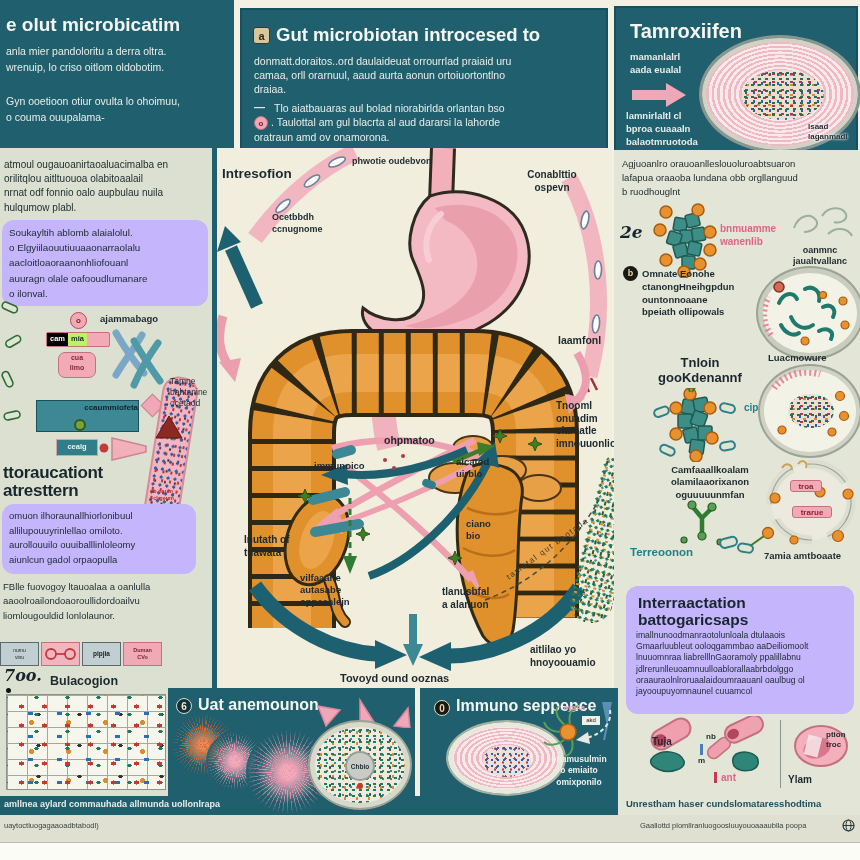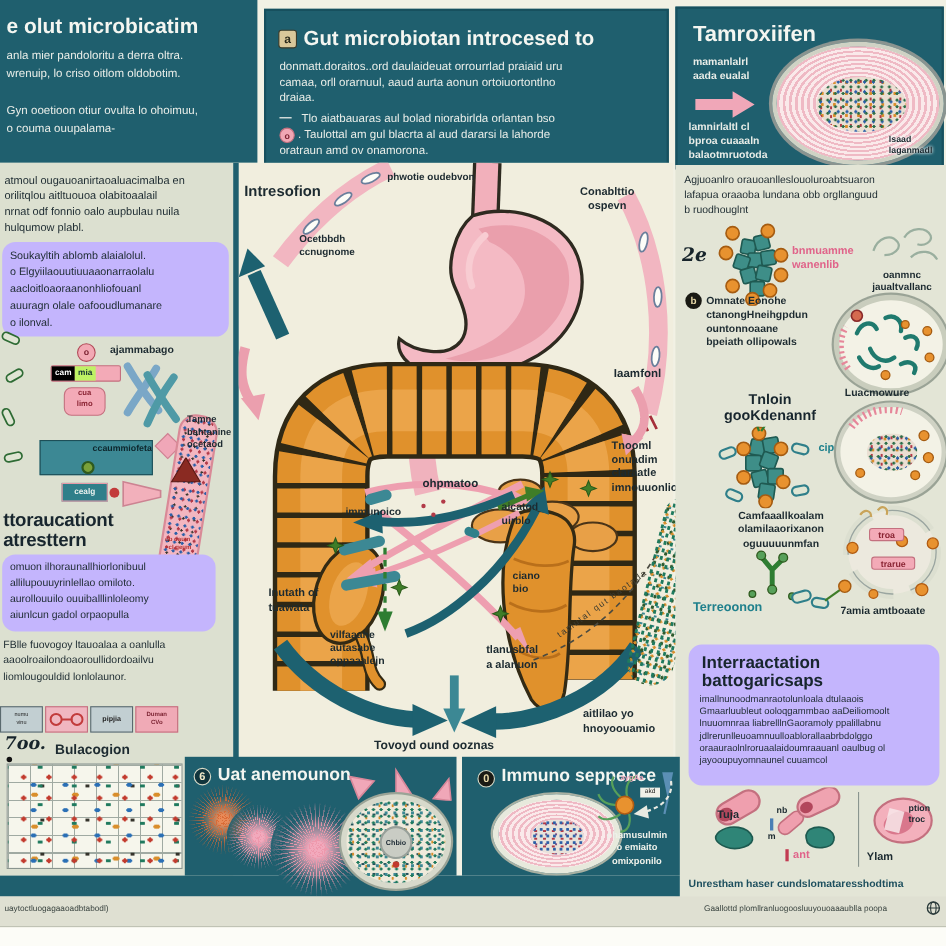--- a/index.html
+++ b/index.html
@@ -315,21 +315,21 @@
   <div class="abs dk" style="left:352px;top:156px;width:104px;font-size:9px;font-weight:bold">phwotie oudebvon</div>
   <div class="abs pre dk" style="left:272px;top:212px;width:64px;font-size:9px;line-height:1.3;font-weight:bold">Ocetbbdh
 ccnugnome</div>
   <div class="abs pre dk bold ctr" style="left:514px;top:168px;width:76px;font-size:10px;line-height:1.3">Conablttio
 ospevn</div>
   <div class="abs dk bold" style="left:558px;top:334px;width:60px;font-size:10.5px">Iaamfonl</div>
   <div class="abs pre dk bold" style="left:556px;top:400px;width:66px;font-size:10px;line-height:1.25">Tnooml
 onuadim
 claraatle
 imnouuonlio</div>
-  <div class="abs pre dk" style="left:170px;top:376px;width:70px;font-size:8.5px;line-height:1.3;font-weight:bold">Tamne
+  <div class="abs pre dk" style="left:170px;top:376px;width:70px;font-size:8.5px;line-height:1.3;font-weight:normal">Tamne
 bahtanine
 ocetaod</div>
   <div class="abs dk bold" style="left:384px;top:434px;width:72px;font-size:10.5px">ohpmatoo</div>
   <div class="abs dk bold" style="left:314px;top:460px;width:64px;font-size:9.5px">immunoico</div>
   <div class="abs pre dk bold" style="left:456px;top:456px;width:50px;font-size:9.5px;line-height:1.25">aicatod
 uirblo</div>
   <div class="abs pre dk bold" style="left:466px;top:518px;width:44px;font-size:9.5px;line-height:1.25">ciano
 bio</div>
   <div class="abs pre dk bold" style="left:244px;top:534px;width:62px;font-size:10px;line-height:1.25">Inutath of
 tuawata</div>
@@ -590,20 +590,21 @@
       </g>
       <circle cx="30" cy="32" r="8" fill="#e8922f" stroke="#b25c12" stroke-width="1.5"></circle>
     </svg>
     <div class="abs bold" style="left:144px;top:16px;width:36px;font-size:7px;color:#f2a9bc">aygAa</div>
     <div class="abs ctr" style="left:162px;top:28px;width:18px;height:9px;background:#f0f0e8;font-size:6px;color:#222;line-height:9px">akd</div>
     <div class="abs pre ctr" style="left:124px;top:66px;width:70px;font-size:8.5px;line-height:1.35;color:#eef1ea;font-weight:bold">ohamusulmin
 o emiaito
 omixponilo</div>
   </div>
 
+  <div class="abs" style="left:4px;top:799px;width:500px;font-size:9px;font-weight:bold;color:#e9ece6;z-index:6">amllnea aylard commauhada allmunda uollonlrapa</div>
 
   <div class="abs" style="left:0;top:815px;width:860px;height:28px;background:#dfe0d2;border-bottom:1px solid #b8bcae">
     <div class="abs" style="left:4px;top:6px;width:290px;font-size:7.5px;color:#3a4440">uaytoctluogagaaoadbtabodl)</div>
     <div class="abs" style="left:640px;top:6px;width:196px;font-size:7.5px;color:#3a4440">Gaallottd plomllranluogoosluuyouoaaaublla poopa</div>
     <svg class="abs" style="left:842px;top:4px" width="13" height="13">
       <circle cx="6.5" cy="6.5" r="5.5" fill="none" stroke="#2a3a3a" stroke-width="1.2"></circle>
       <ellipse cx="6.5" cy="6.5" rx="2.5" ry="5.5" fill="none" stroke="#2a3a3a" stroke-width="1"></ellipse>
       <path d="M1,6.5 L12,6.5" stroke="#2a3a3a" stroke-width="1"></path>
     </svg>
   </div>

